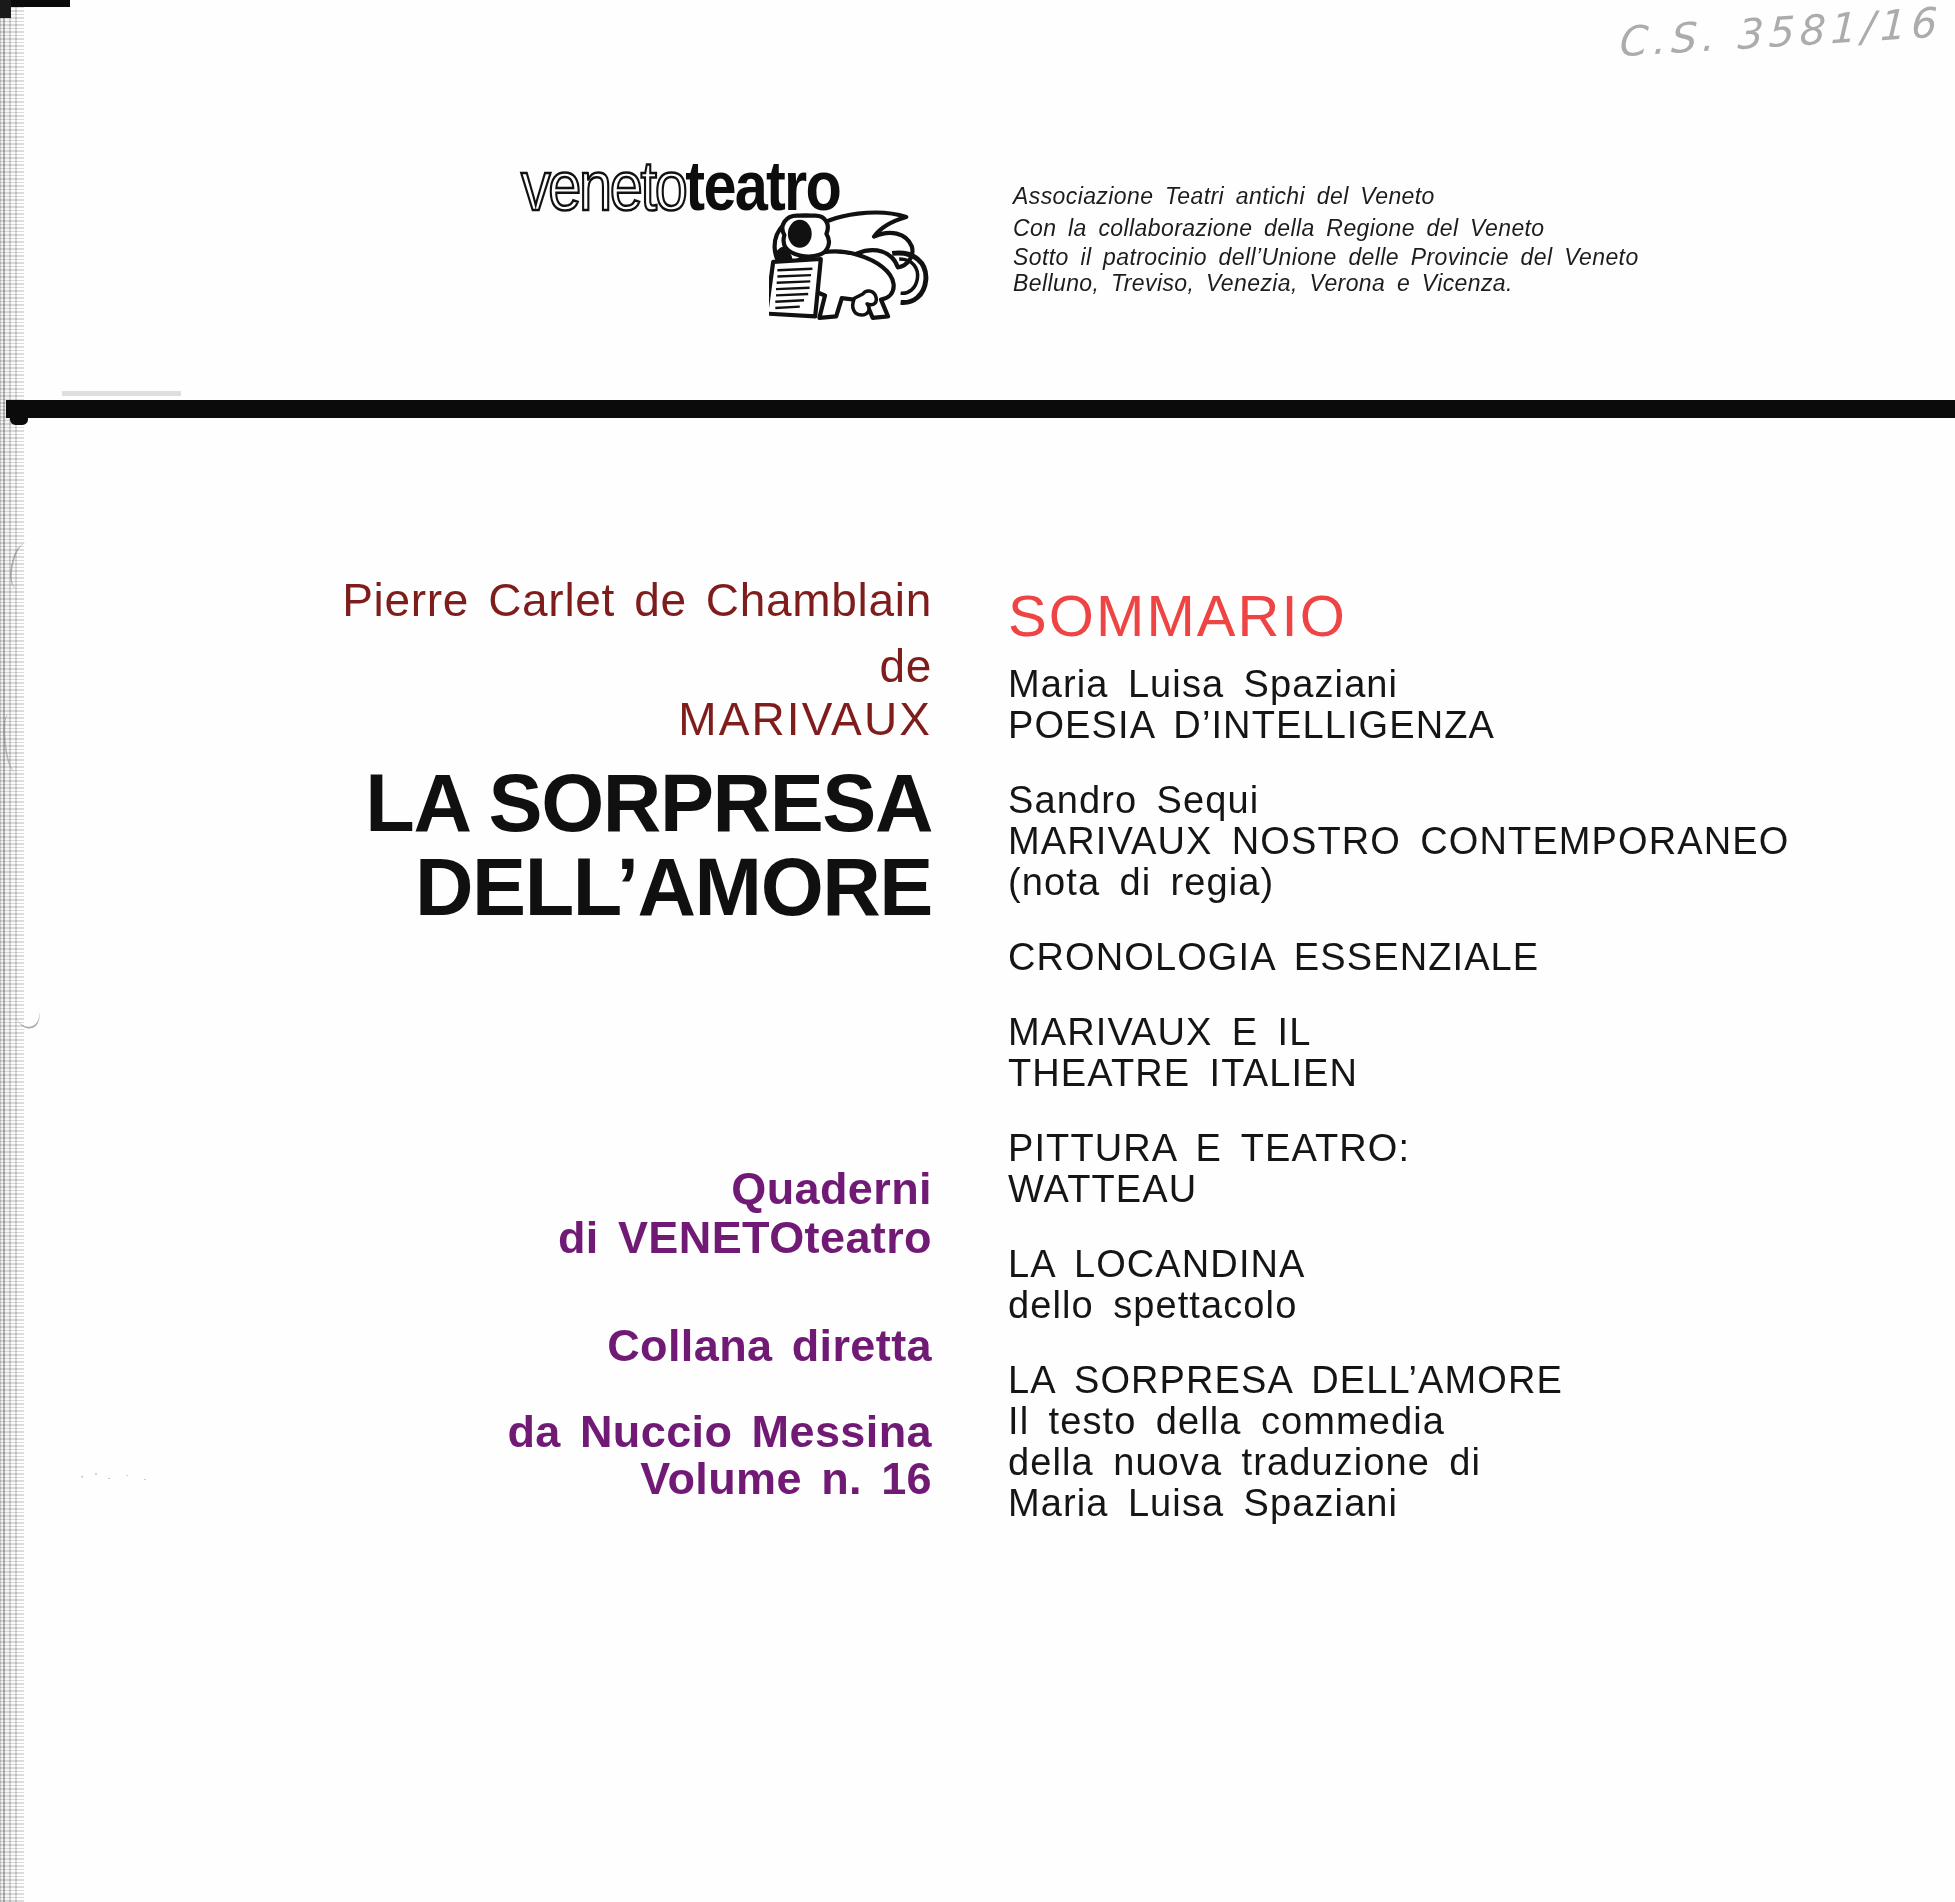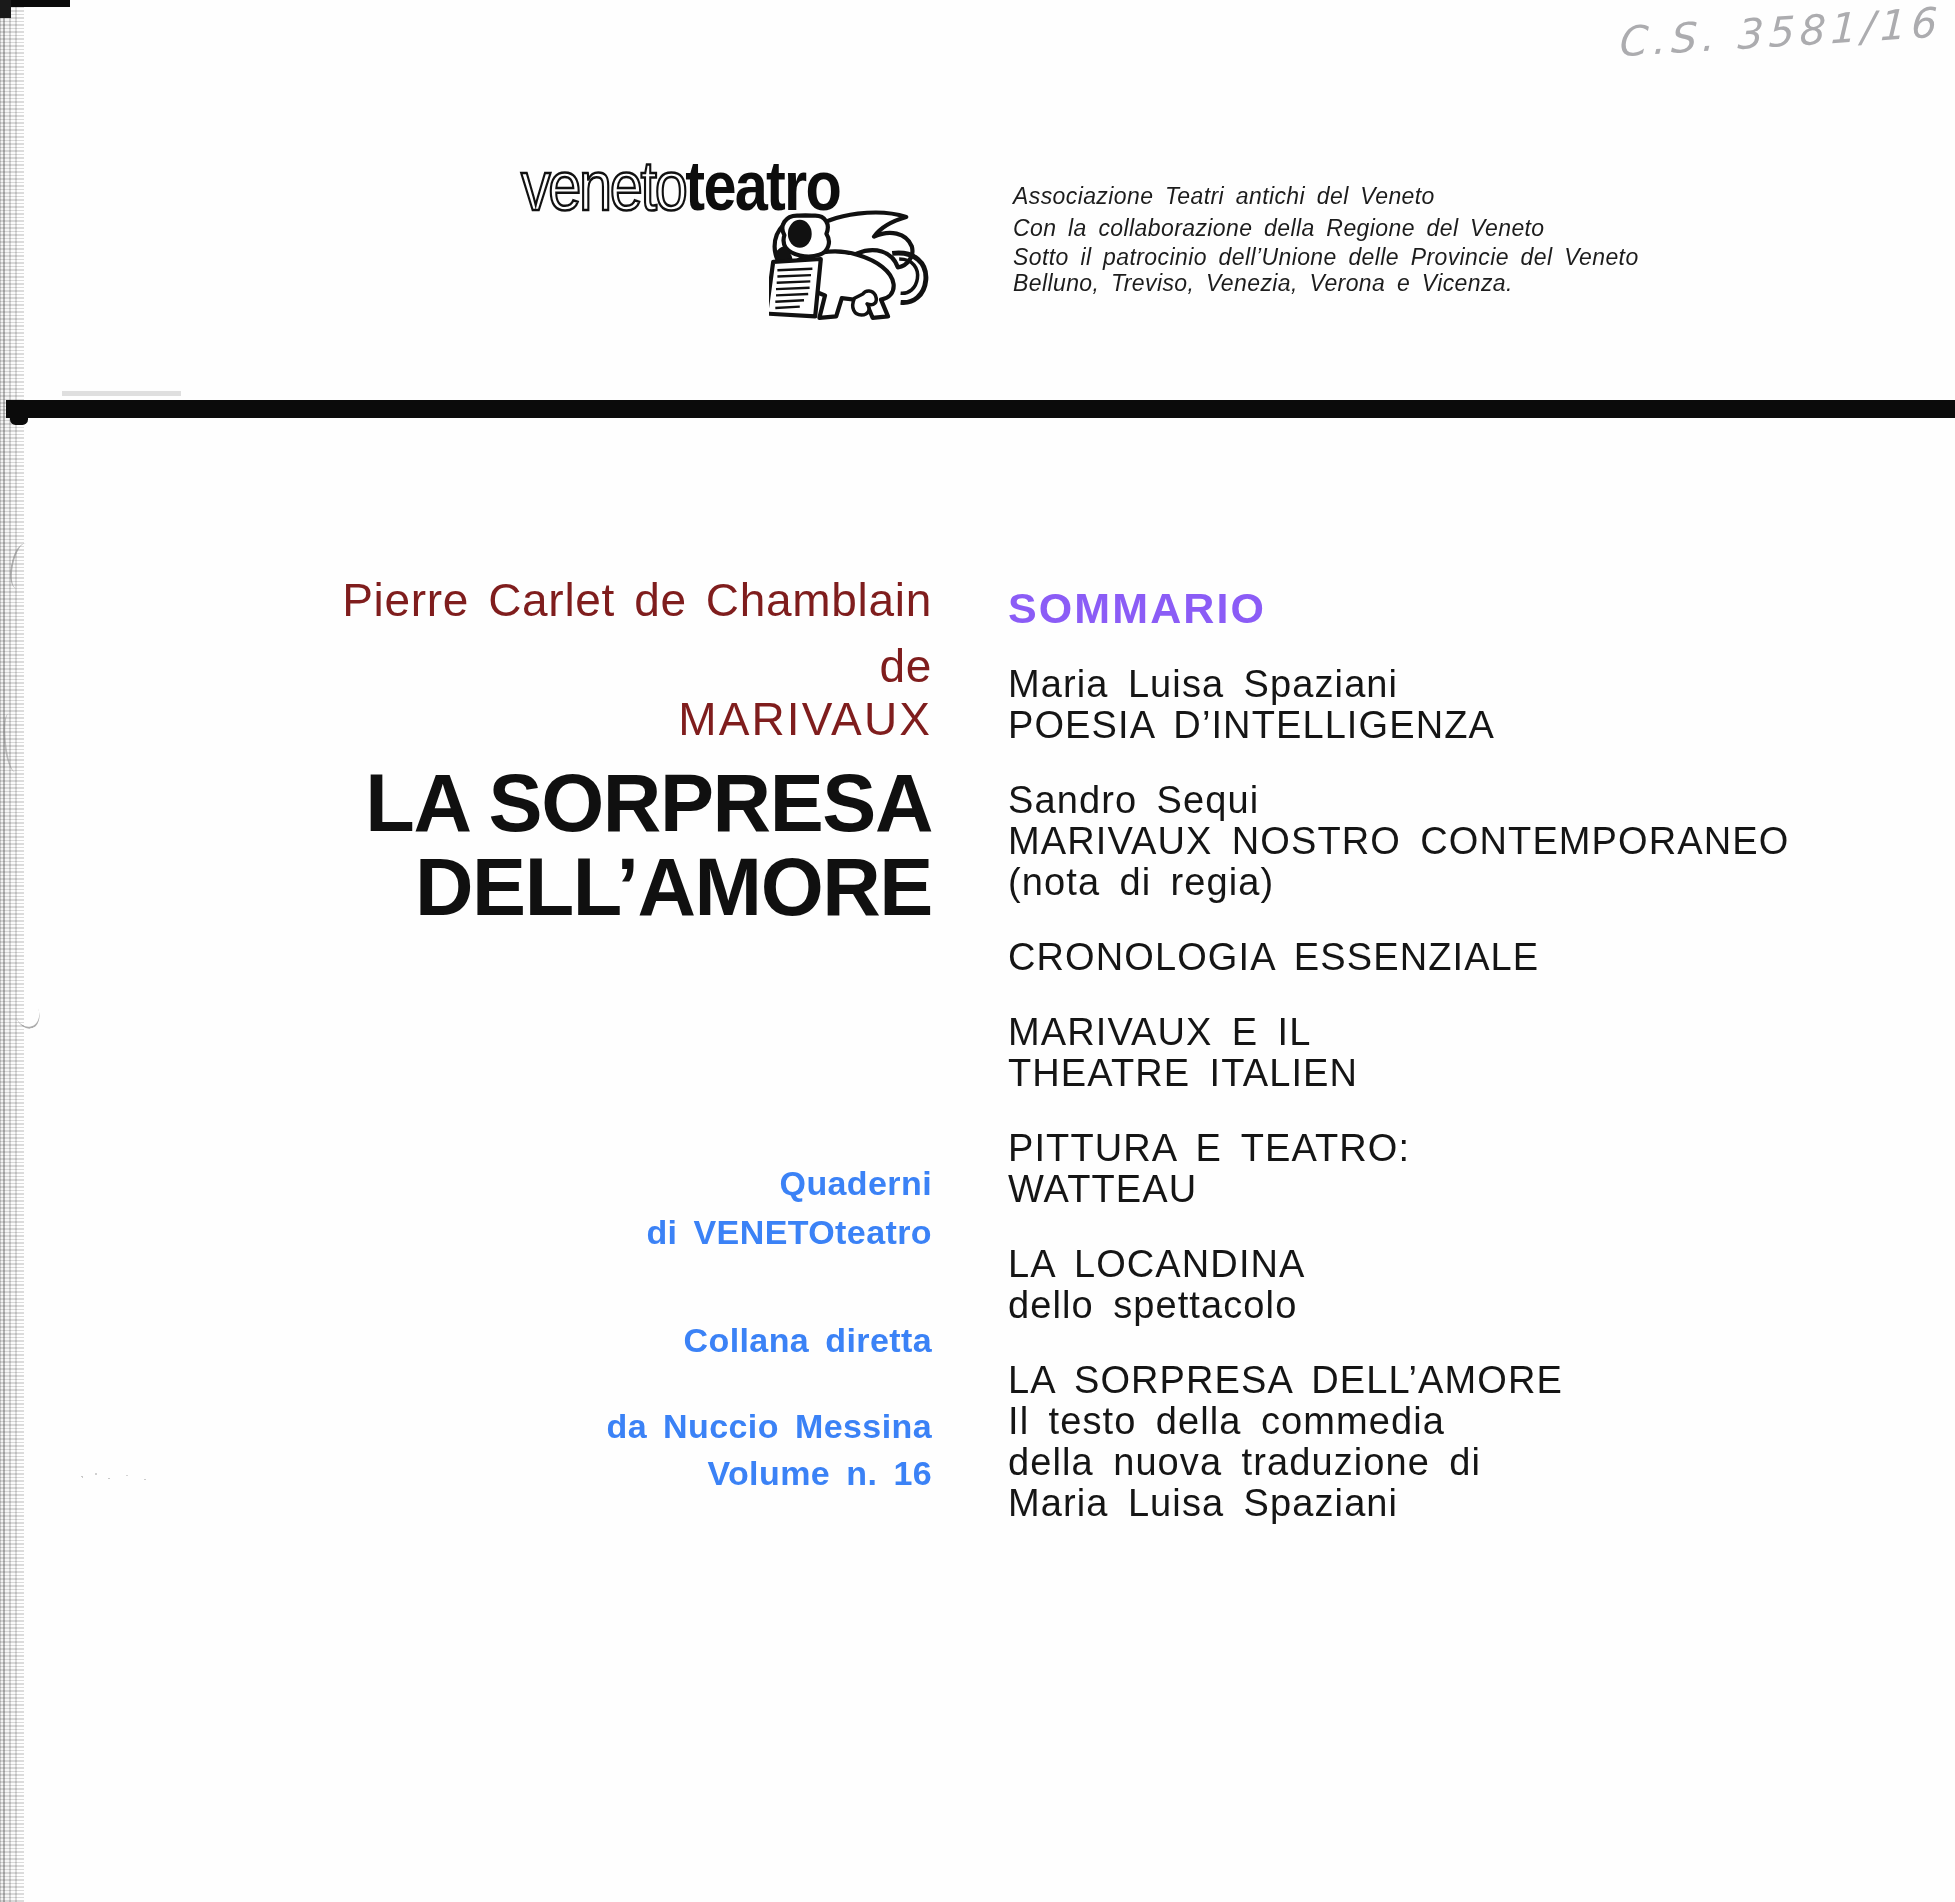--- a/index.html
+++ b/index.html
@@ -61,25 +61,25 @@
     letter-spacing:0.4px;word-spacing:4.9px;height:31.5px;line-height:31.5px;
   }
   .assoc-line.tight{height:26px;line-height:26px;}
   
   .rule-bar{position:absolute;left:5.6px;top:400px;width:1950px;height:18px;background:#0b0b0b;}
   .rule-bar::before{content:"";position:absolute;left:4.2px;top:15.4px;width:18px;height:9.8px;background:#0b0b0b;border-radius:0 0 5.6px 5.6px;}
   
   .lcol{position:absolute;right:1023px;text-align:right;white-space:nowrap;line-height:1;}
   .author-line{font-size:46px;letter-spacing:0.7px;word-spacing:5.6px;color:#7f1d1d;}
   .title-line{font-size:81px;font-weight:700;letter-spacing:-1.4px;color:#101010;}
-  .series-line{font-size:34px;font-weight:700;letter-spacing:0.4px;word-spacing:6.3px;color:#3b82f6;text-align:right;}
+  .series-line{font-size:45px;font-weight:700;letter-spacing:0.4px;word-spacing:6.3px;color:#701a75;text-align:right;}
   
   .sommario-heading{
     position:absolute;left:1008px;top:587px;
-    font-size:43px;font-weight:700;letter-spacing:2.1px;line-height:1;color:#8b5cf6;
+    font-size:58px;font-weight:400;letter-spacing:2.1px;line-height:1;color:#ef4444;
   }
   .rcol{position:absolute;left:1008px;top:664px;width:924px;white-space:nowrap;}
   .sum-block{margin:0 0 34px 0;}
   .sum-line{font-size:38px;line-height:41px;letter-spacing:1.1px;word-spacing:7.7px;color:#151515;}
 </style>
 </head>
 <body>
 
 <div id="page">
 

